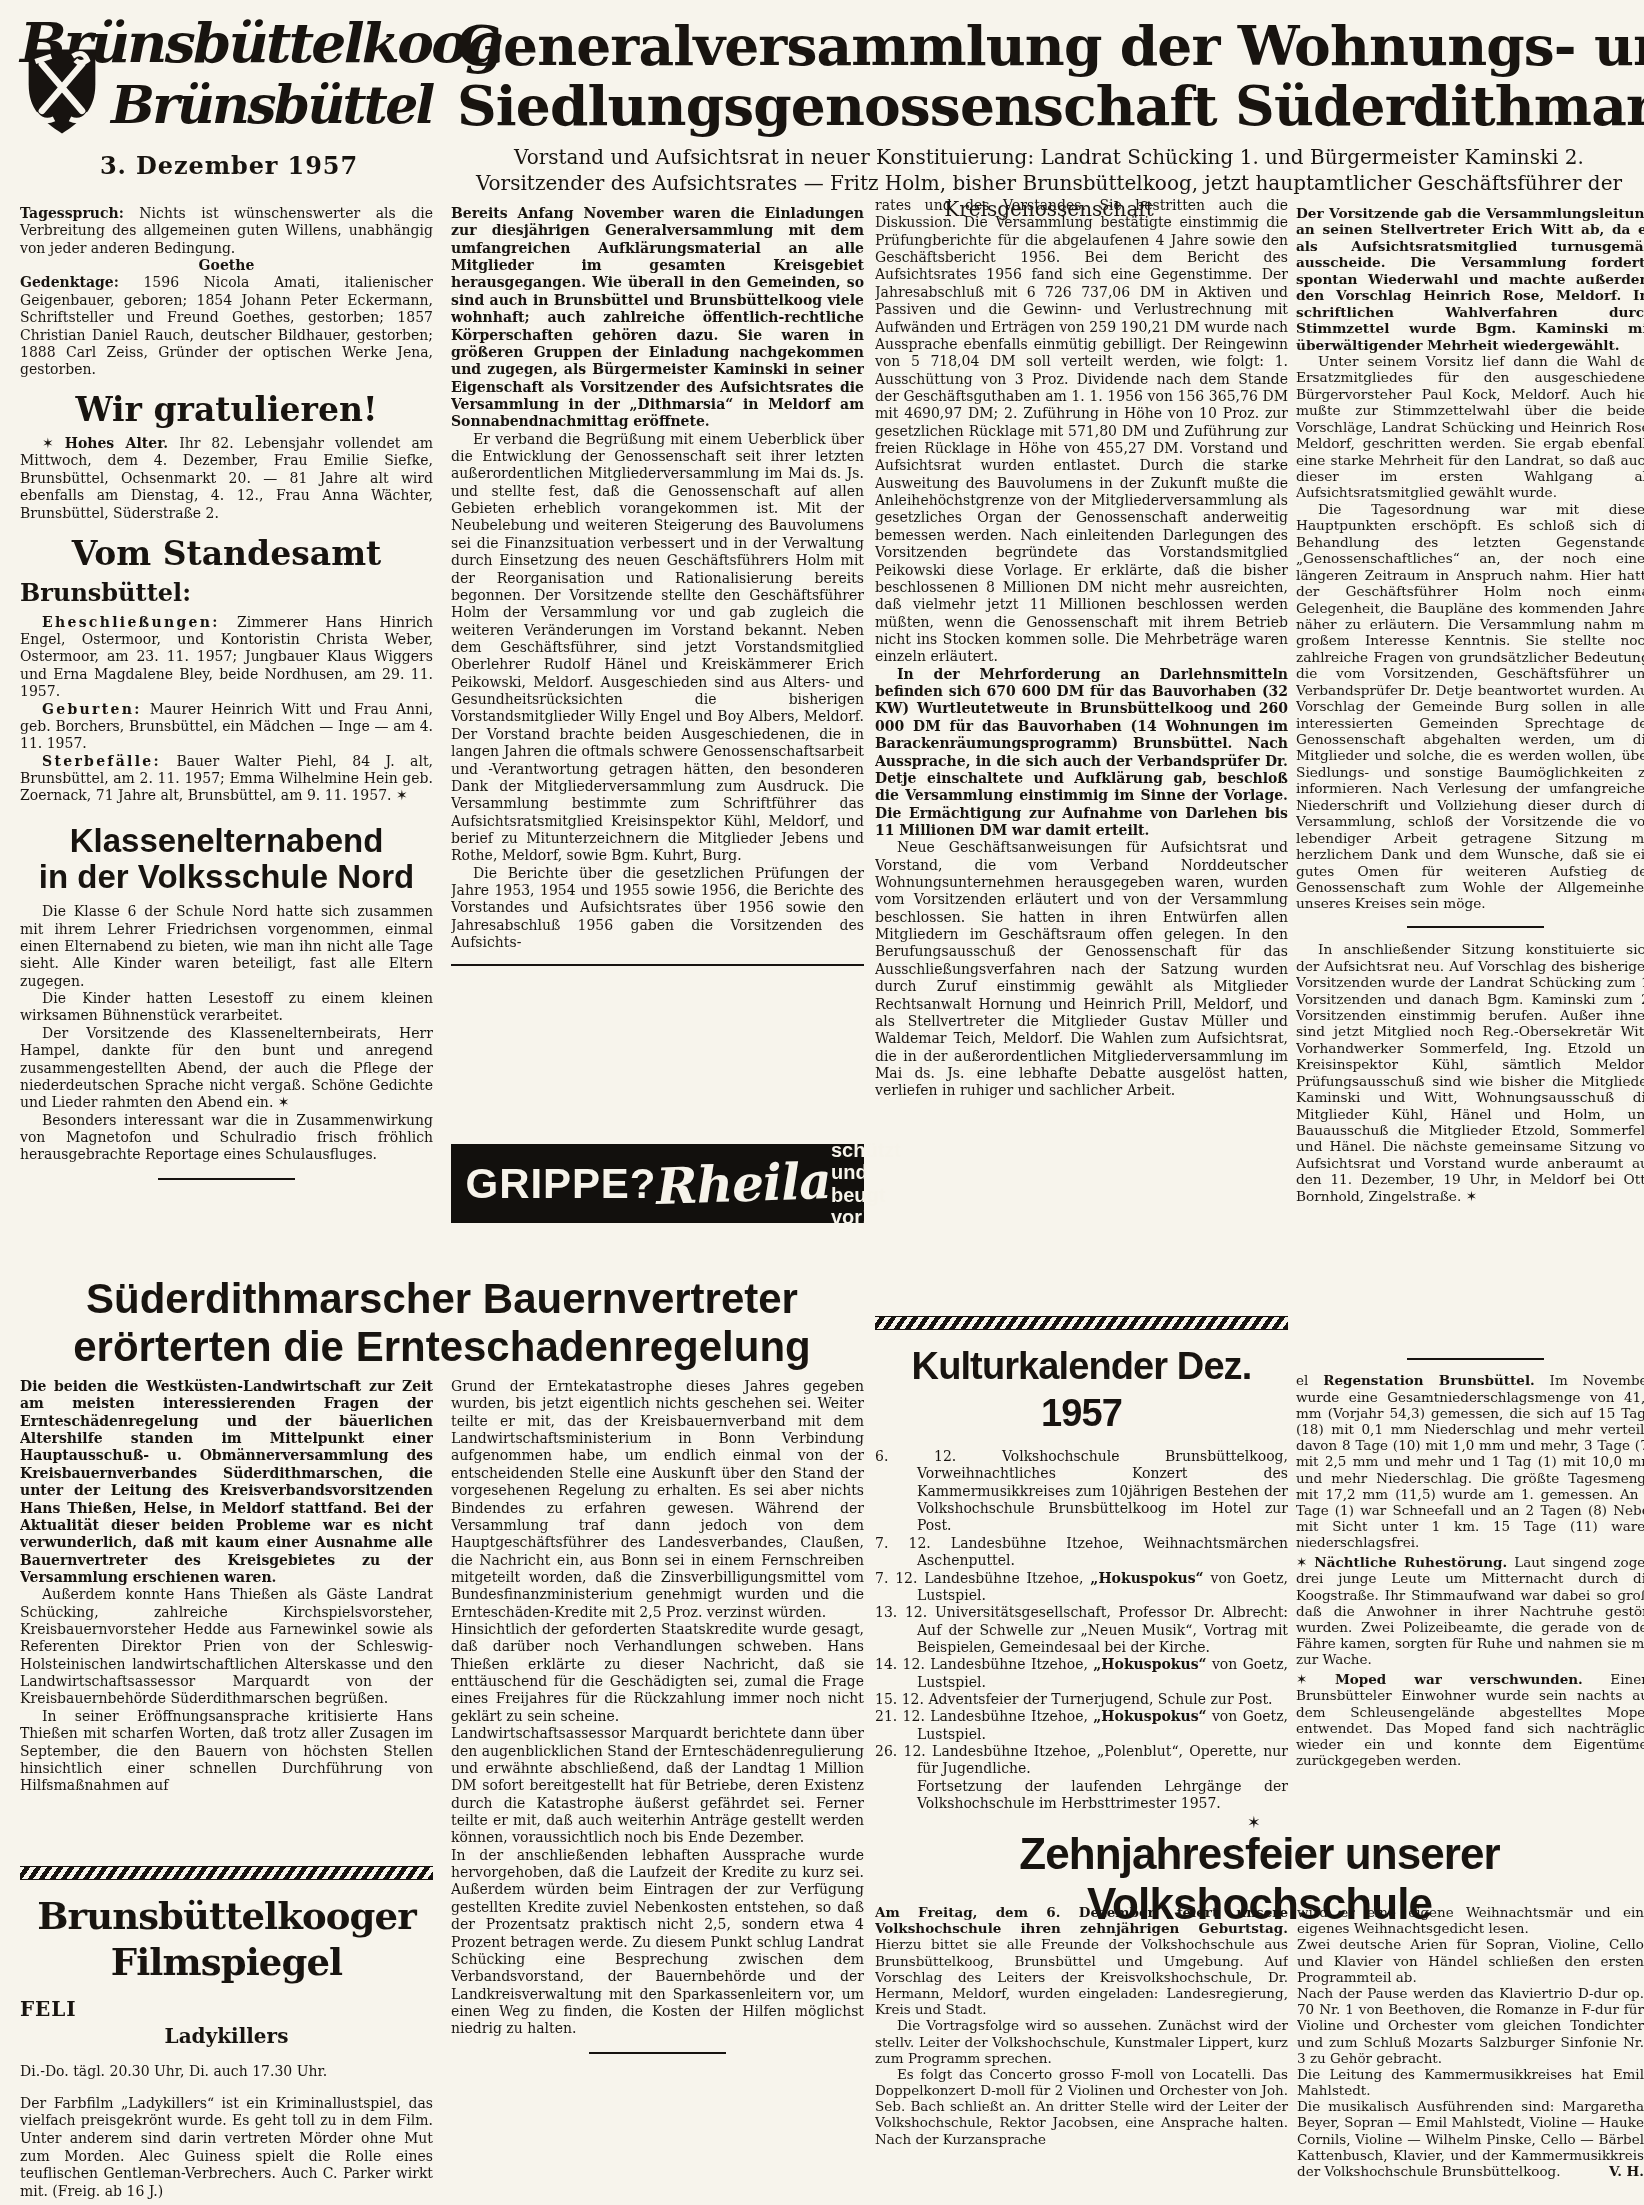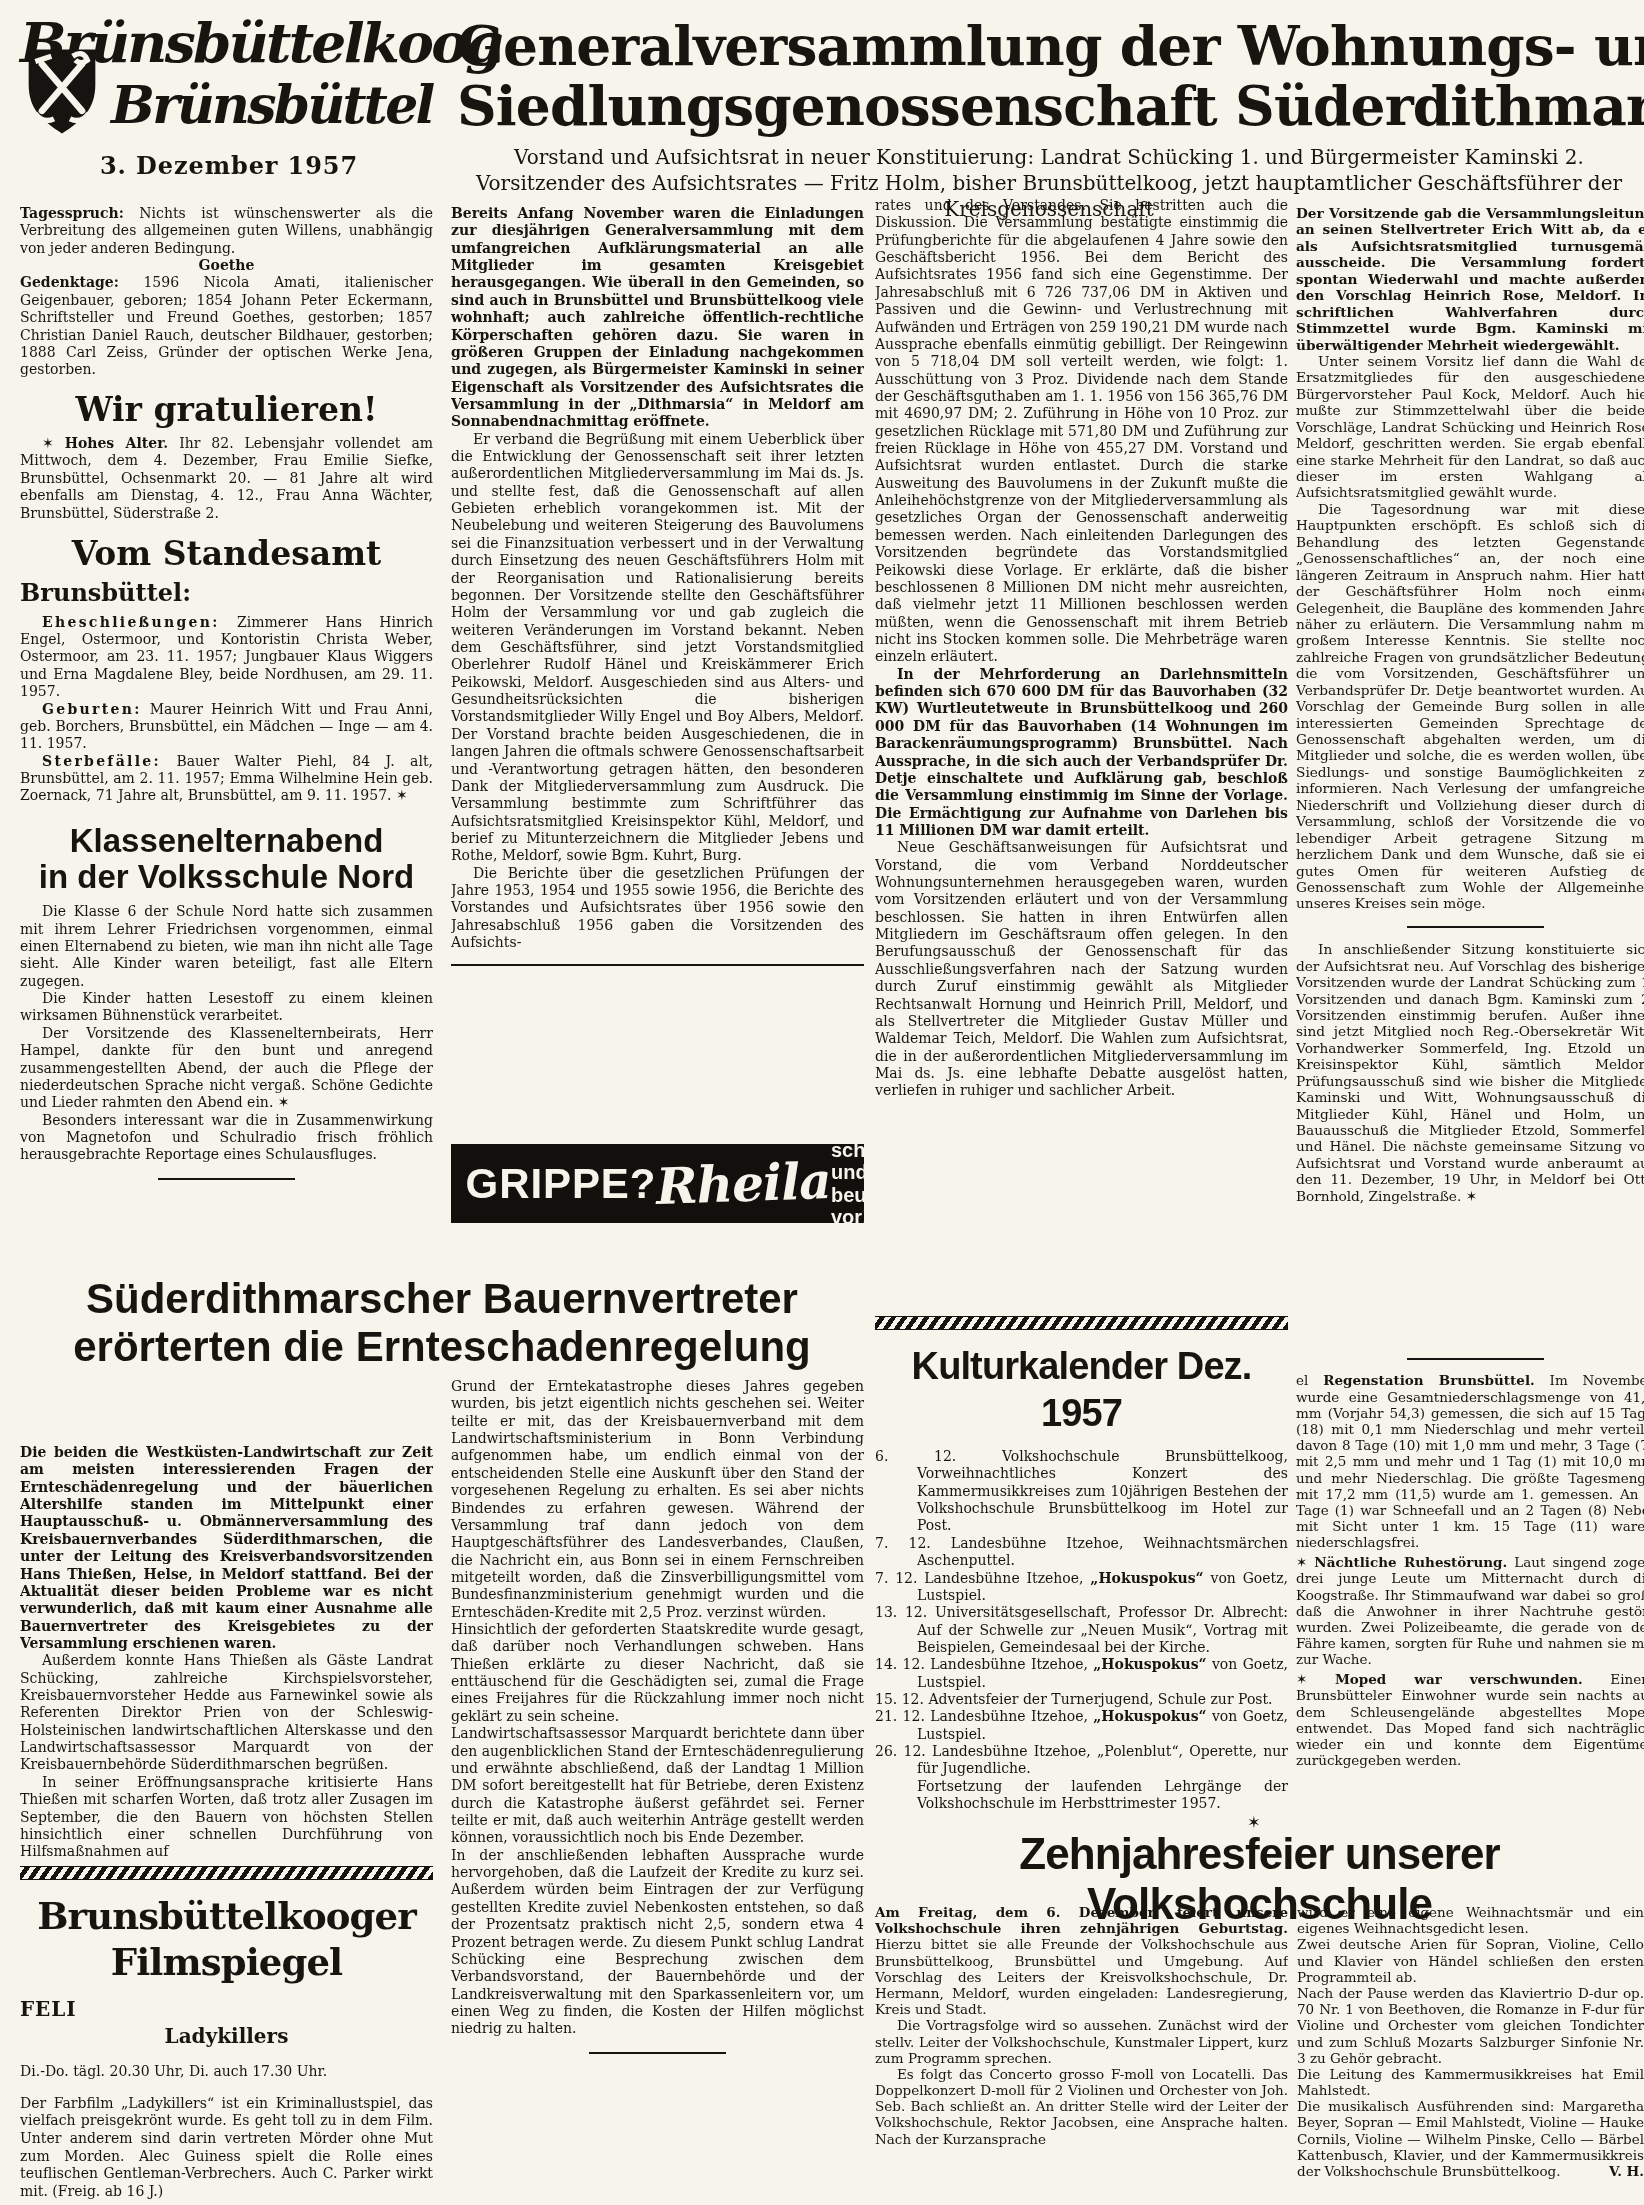--- a/index.html
+++ b/index.html
@@ -41,21 +41,21 @@
   
   #colA{left:20px;top:205px;width:413px;}
   #colB-main{left:451px;top:205px;width:413px;height:932px;overflow:hidden;}
   #grippe-ad{position:absolute;left:451px;top:1144px;width:413px;height:79px;background:#12100d;color:#f6f3ea;
      display:flex;align-items:center;justify-content:space-between;padding:0 14.6px;box-sizing:border-box;}
   .ad-q{font-family:"Liberation Sans",sans-serif;font-weight:bold;font-size:42px;letter-spacing:0.9px;}
   .ad-brand{font-style:italic;font-weight:bold;font-size:50px;transform:rotate(-2deg);letter-spacing:-0.9px;}
   .ad-slogan{font-family:"Liberation Sans",sans-serif;font-weight:bold;font-size:20px;line-height:1.12;}
   #bauern-head{position:absolute;left:20px;top:1275px;width:844px;text-align:center;
      font-family:"Liberation Sans",sans-serif;font-weight:bold;font-size:42px;line-height:1.14;}
-  #bauern-col1{left:20px;top:1444px;width:413px;height:482px;overflow:hidden;}
+  #bauern-col1{left:20px;top:1378px;width:413px;height:482px;overflow:hidden;}
   #bauern-col2{left:451px;top:1378px;width:413px;height:777px;overflow:hidden;}
   #filmspiegel{position:absolute;left:20px;top:1866px;width:413px;font-size:14px;line-height:1.26;text-align:justify;}
   .film-title{font-weight:bold;font-size:37px;text-align:center;margin:12.8px 0 11px;letter-spacing:-0.9px;}
   .cinema{font-weight:bold;font-size:20px;letter-spacing:0.9px;margin:0;text-indent:0;}
   .film-name{font-weight:bold;font-size:20px;text-align:center;margin:1.8px 0 1.8px;text-indent:0;}
   #colC-main{left:875px;top:197px;width:413px;height:1107px;overflow:hidden;font-size:14px;}
   #kultur{left:875px;top:1316px;width:413px;font-size:14px;}
   .kultur-title{font-family:"Liberation Sans",sans-serif;font-weight:bold;font-size:38px;text-align:center;margin:12.8px 0 11px;letter-spacing:-0.9px;}
   .entry{margin:0 0 2.7px;padding-left:42px;text-indent:-42px !important;}
   .kultur-footer{padding-left:42px;text-indent:0 !important;}

